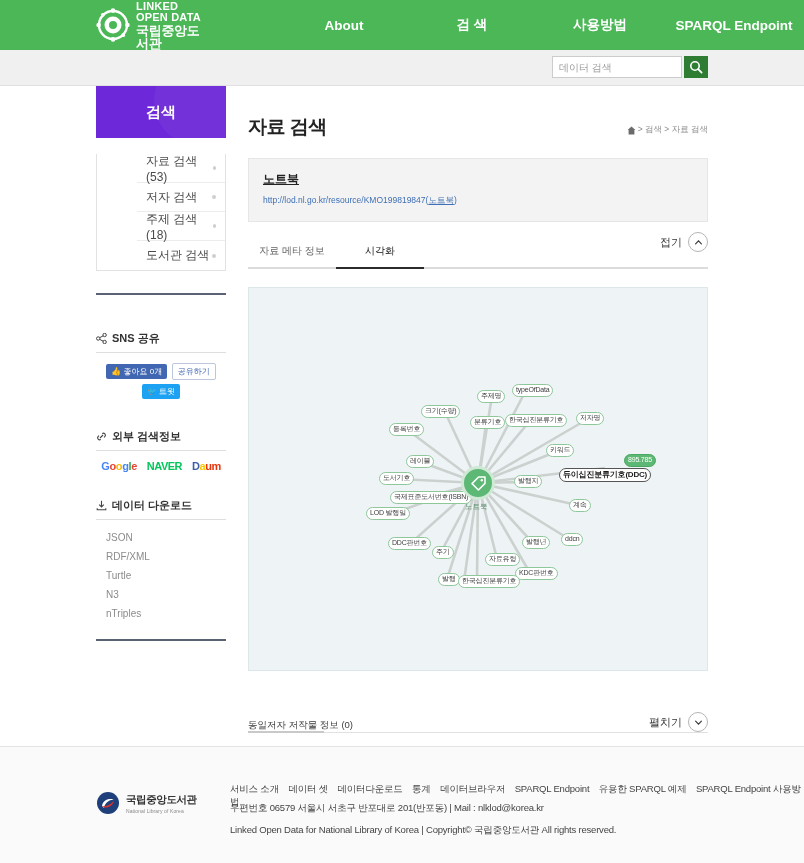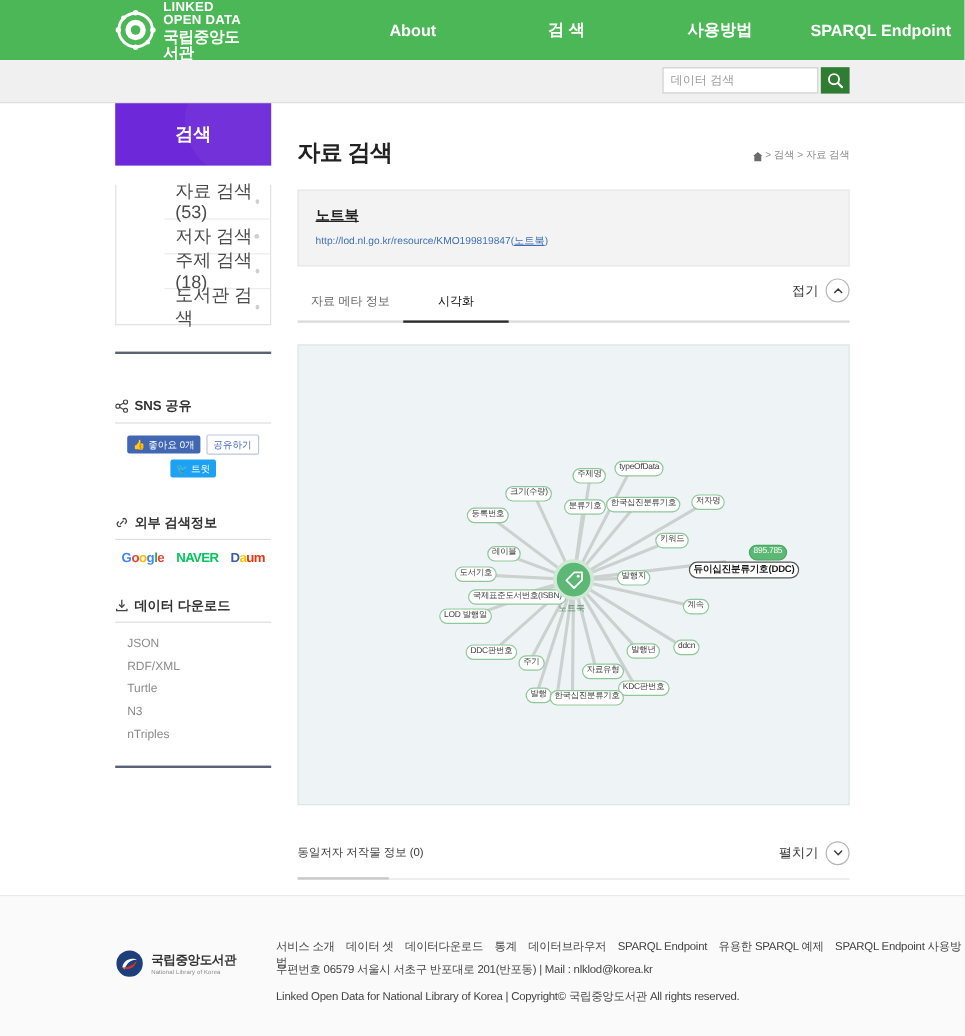--- a/index.html
+++ b/index.html
@@ -68,21 +68,21 @@
     font-size: 15px; font-weight: bold; position: relative; overflow:hidden;
   }
   .side-head::after{
     content:""; position:absolute; width:90px;height:90px;border-radius:50%;
     background: rgba(255,255,255,.045); right:-18px; top:-30px;
   }
   .side-menu { border: 1px solid #e2e2e2; border-top: none; background:#fff; }
   .side-menu li {
     list-style: none; height: 29px; display: flex; align-items: center;
     justify-content: space-between; padding: 0 9px;
-    border-bottom: 1px solid #ececec; font-size: 15px; color: #4a4a4a;
+    border-bottom: 1px solid #ececec; font-size: 12px; color: #4a4a4a;
     cursor: pointer;
   }
   .side-menu li:last-child { border-bottom: none; }
   .dot { width: 4px; height: 4px; border-radius: 50%; background: #cfcfcf; }
   .side-rule { border-top: 2px solid #5a6274; margin: 22px 0 18px 0; }
 
   .side-sec { margin-bottom: 6px; }
   .side-sec-title {
     display: flex; align-items: center; gap: 5px;
     font-size: 11px; font-weight: bold; color: #333; margin-bottom: 6px;
@@ -142,33 +142,33 @@
   
   .graph {
     margin-top: 18px; height: 384px; background: #eef4f5; border: 1px solid #dde6e8;
     position: relative; overflow: hidden;
   }
   .node-lbl {
     position:absolute; background:#fff; border:1px solid #8ec79a; border-radius:8px;
     font-size: 7px; color:#3c3c3c; padding: 1px 3px; white-space: nowrap;
     line-height: 1.25; letter-spacing:-.2px;
   }
-  .node-lbl.dark { color:#1b1b1b; font-weight:bold; font-size:8px; border-color:#555;margin-left:15px; }
+  .node-lbl.dark { color:#1b1b1b; font-weight:bold; font-size:8px; border-color:#555; }
   .node-lbl.green { background:#5cb874; border-color:#4aa862; color:#ffffff; font-size:7px; }
   .center-node {
     position:absolute; width:34px; height:34px; border-radius:50%;
     background:#5cb874; border:3px solid #cfe9d6;
     display:flex; align-items:center; justify-content:center;
   }
   .center-cap { position:absolute; font-size:7.5px; color:#5b8f6a; white-space:nowrap; }
 
   
   .acc {
     margin-top: 18px; border-bottom: 1px solid #e1e1e1; height: 44px;
-    display:flex; align-items:center; justify-content: space-between; position:relative;
+    display:flex; align-items:flex-end; justify-content: space-between; position:relative;
   }
   .acc-label { font-size: 9.5px; color:#3a3a3a; }
   .acc-right { display:flex; align-items:center; gap:6px; font-size:11px; color:#333; cursor:pointer;}
   .acc::after{ content:""; position:absolute; left:0; bottom:-1px; width:76px; height:2px; background:#c9c9c9;}
 
   
   .footer-sep { position:absolute; left:0; top:746px; width:804px; height:1px; background:#e4e4e4;}
   .footer {
     position:absolute; left:0; top:747px; width:804px; height:116px; background:#fafafa;
   }

